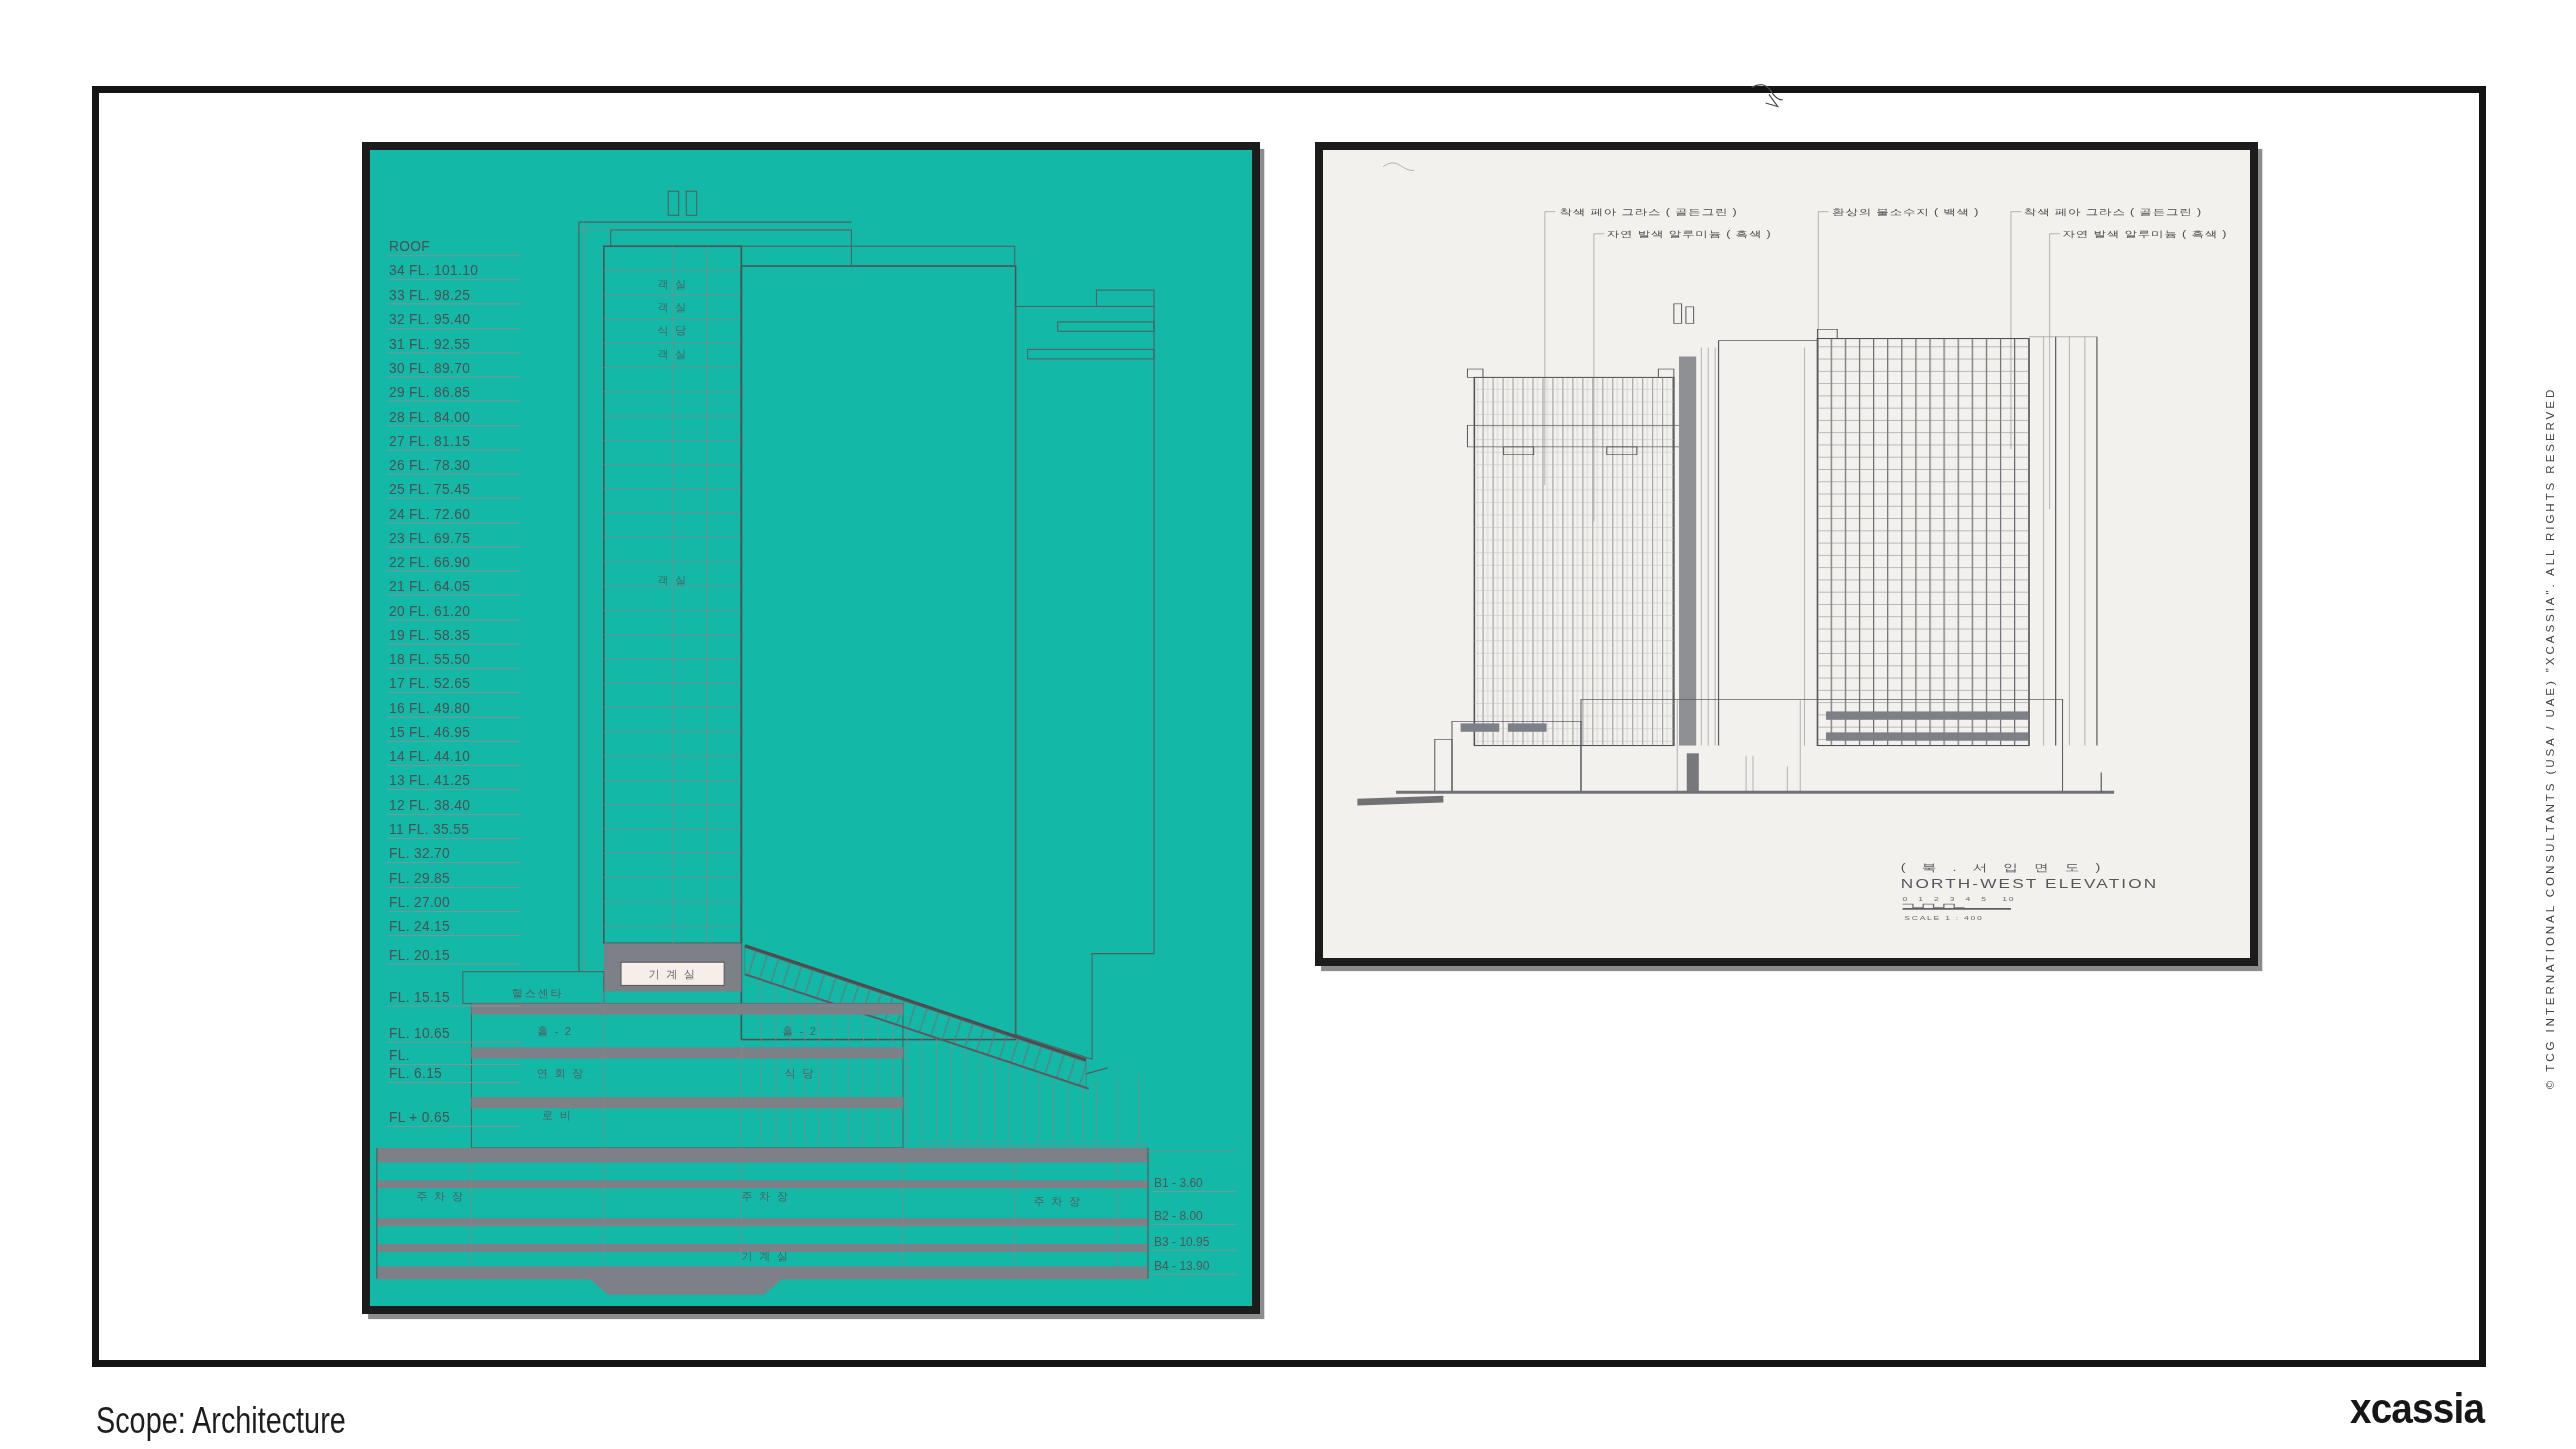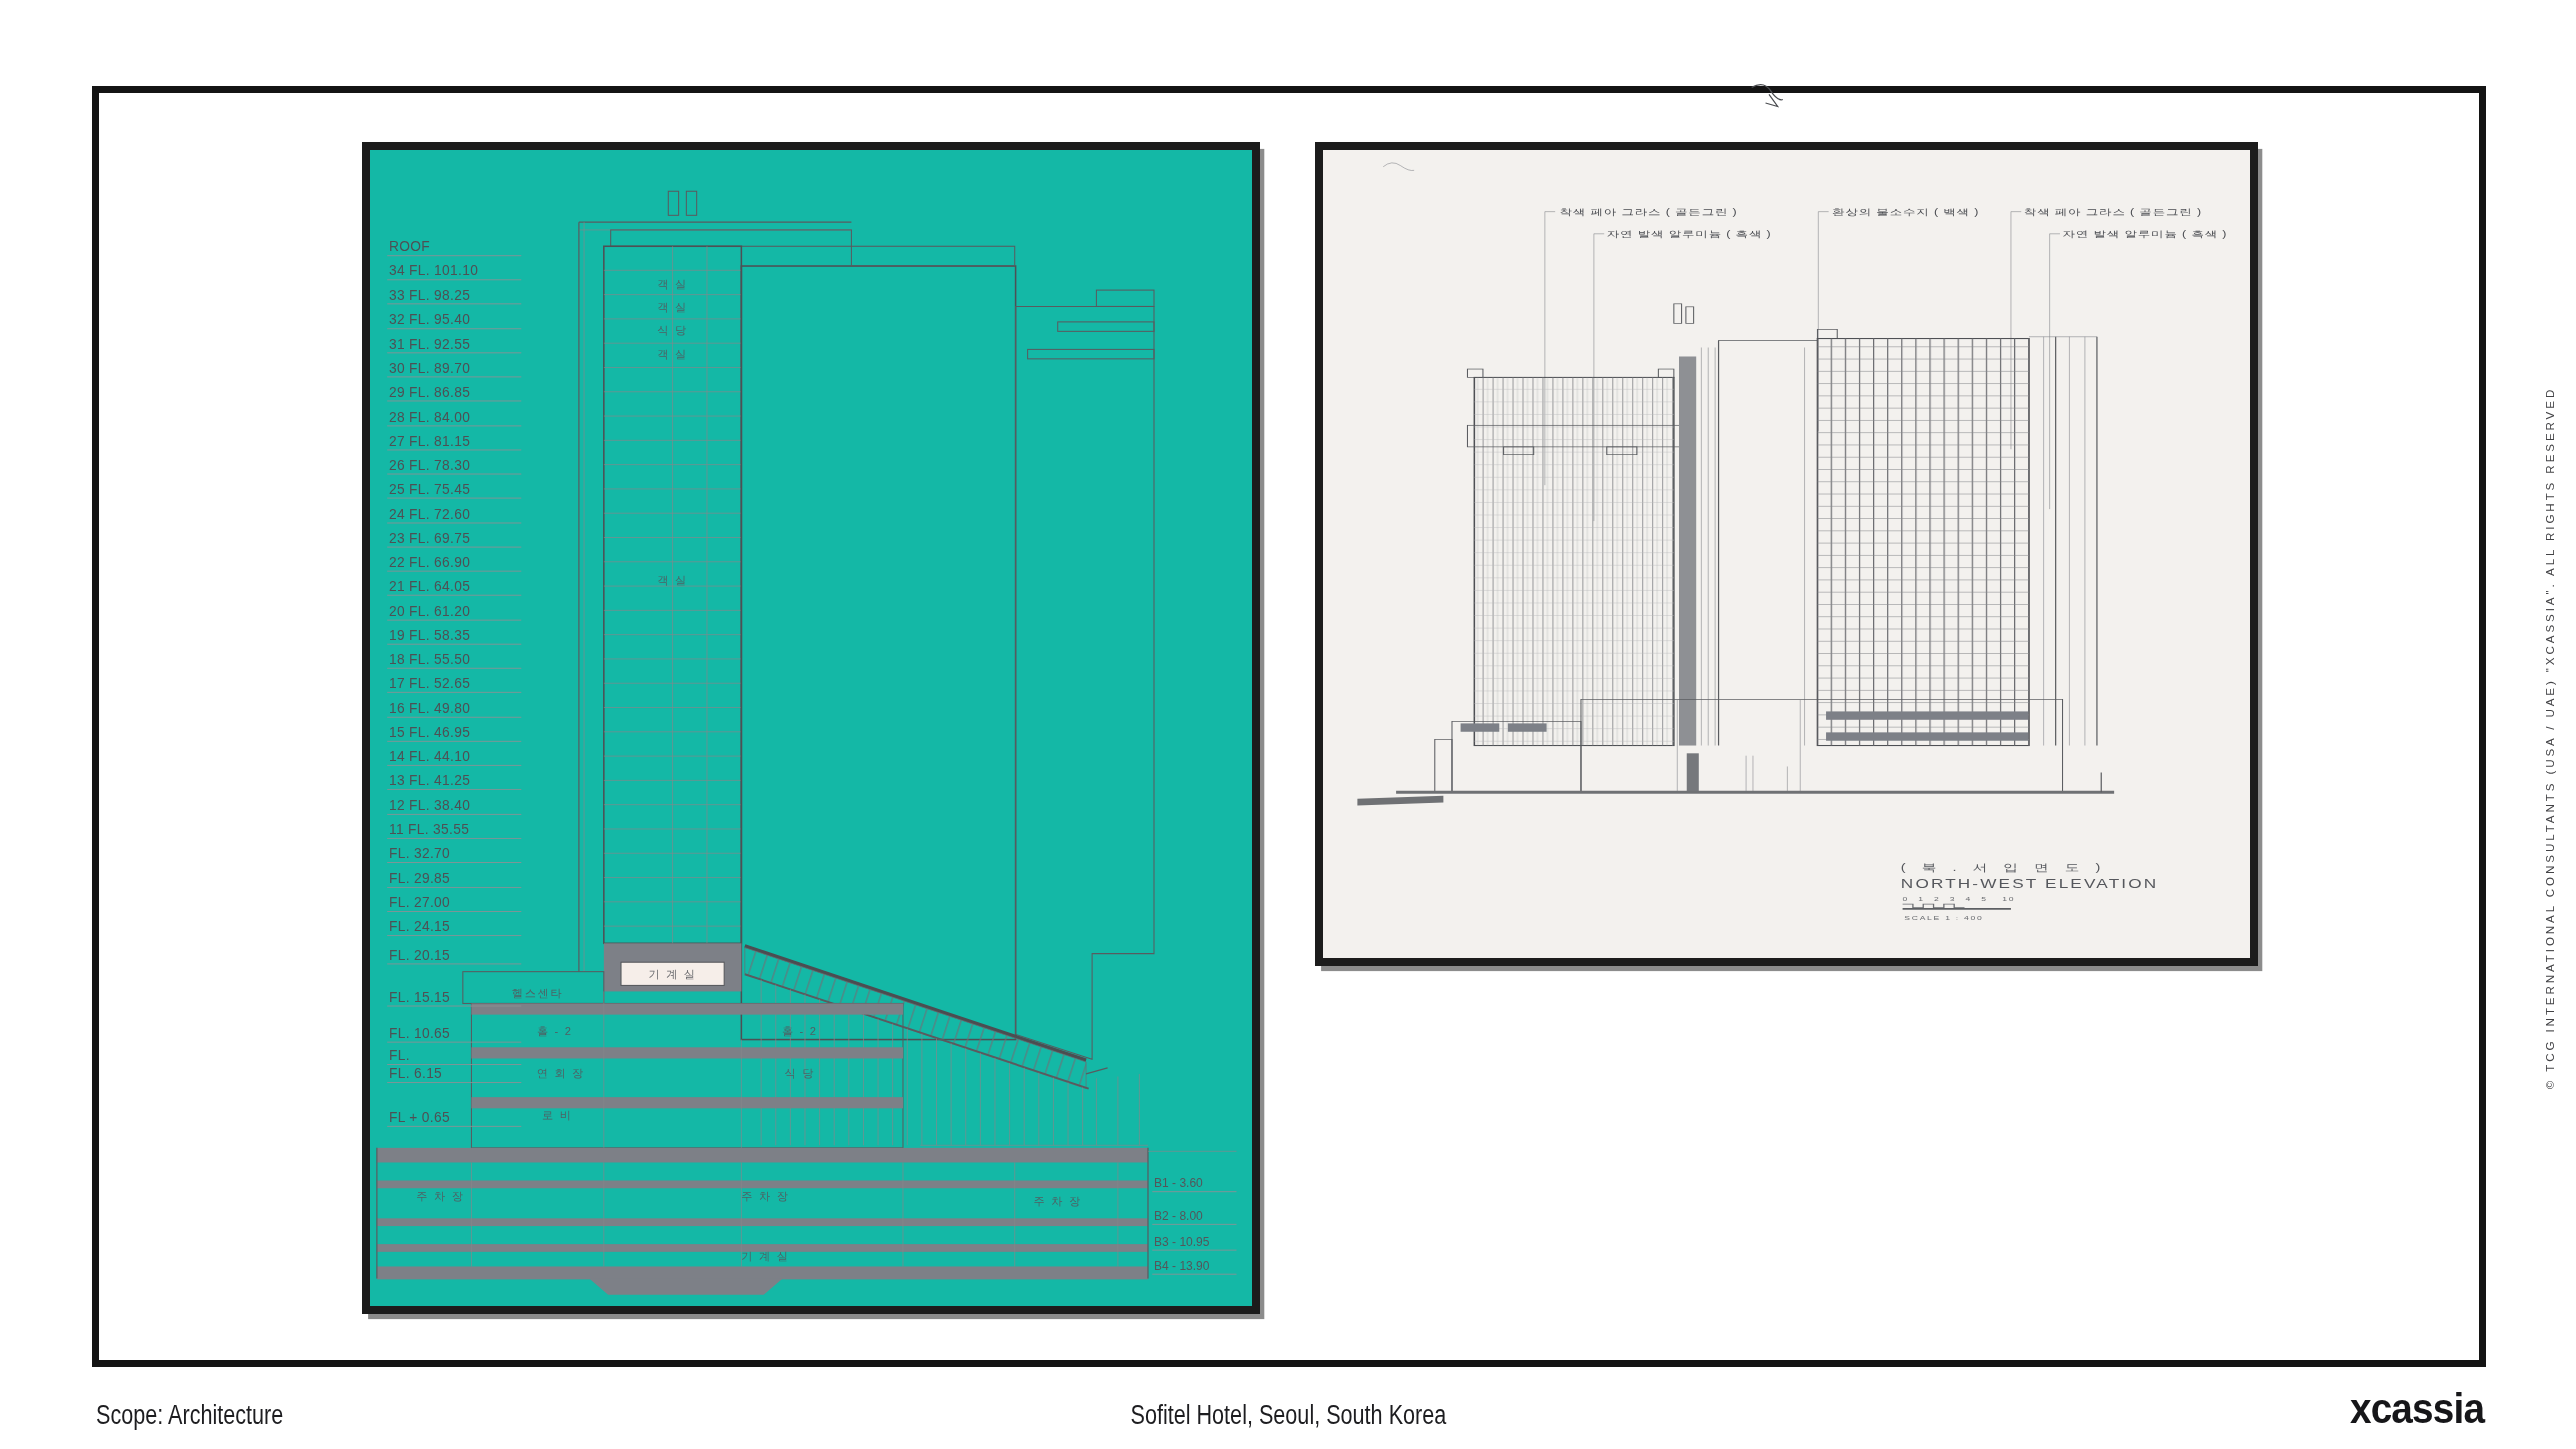--- a/index.html
+++ b/index.html
@@ -27,21 +27,21 @@
   .outline2{stroke:#4e5054;stroke-width:1.8;fill:none;}
   .slab{fill:#7d8087;stroke:none;}
   .whitebox{fill:#f6eee9;stroke:#54565a;stroke-width:1.2;}
   .eave{stroke:#4b4d51;stroke-width:4;fill:none;}
   .kt{font-size:17px;fill:#55575c;letter-spacing:7px;}
   .et{font-size:20px;fill:#55575c;letter-spacing:2.5px;}
   .sc{font-size:10px;fill:#6a6c70;letter-spacing:5px;}
   .sc2{font-size:10px;fill:#6a6c70;letter-spacing:2px;}
 
   
-  .caption{position:absolute;top:1400px;font-size:27px;color:#1d1d20;white-space:nowrap;}
+  .caption{position:absolute;top:1400px;font-size:36px;color:#1d1d20;white-space:nowrap;}
   .squish{display:inline-block;transform:scaleX(.8);transform-origin:left center;}
   #caption-center{left:0;width:100%;text-align:center;}
   #caption-center .squish{transform-origin:center center;}
   #logo{position:absolute;top:1384px;right:92px;font-size:43px;font-weight:bold;
         color:#161619;letter-spacing:-0.9px;transform:scaleX(.9);transform-origin:right center;white-space:nowrap;}
   #copyright-vertical{position:absolute;left:2549px;top:738px;transform:translate(-50%,-50%) rotate(-90deg);
         white-space:nowrap;font-size:11.6px;letter-spacing:2.9px;color:#434346;}
   #scribble{position:absolute;left:1743px;top:77px;}
 </style>
 </head>
@@ -412,19 +412,16 @@
 
   <svg id="scribble" width="52" height="52" viewBox="0 0 60 60">
     <path d="M10 12 q14 -8 22 4 t14 10 M30 20 l10 14 l-14 -4" fill="none" stroke="#4a4c50" stroke-width="1.4"></path>
   </svg>
 
   <div id="copyright-vertical">© TCG INTERNATIONAL CONSULTANTS (USA / UAE) "XCASSIA". ALL RIGHTS RESERVED</div>
 
   <div class="caption" style="left:96px;">
     <span class="squish">Scope: Architecture</span>
   </div>
-  <div class="caption" id="caption-center">
-    <span class="squish">Sofitel Hotel, Seoul, South Korea</span>
-  </div>
   <div id="logo">xcassia</div>
 
 </div>
 
 
 </body></html>

